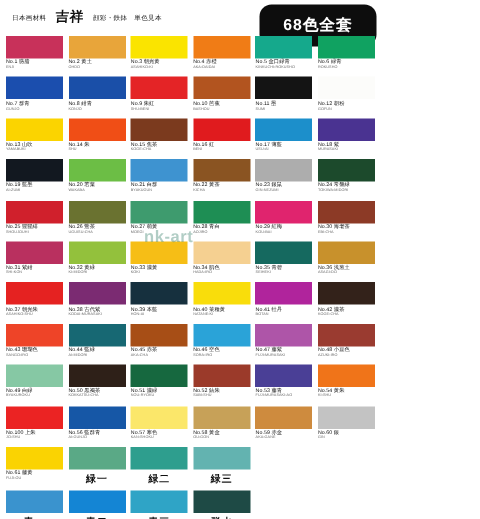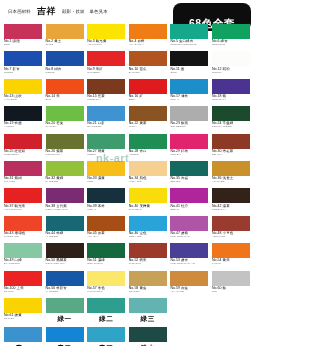--- a/index.html
+++ b/index.html
@@ -46,21 +46,21 @@
     white-space: nowrap;
     letter-spacing: 0.2px;
   }
   #badge {
     position: absolute;
     right: 5px; top: 3px;
     width: 78px; height: 28px;
     background: #0d0d0d;
     border-radius: 8px;
     display: flex;
-    align-items: flex-end;
+    align-items: center;
     justify-content: center;
   }
   #badge span {
     color: #ffffff;
     font-size: 10.5px;
     font-weight: 700;
     letter-spacing: 0.6px;
     white-space: nowrap;
   }
 

